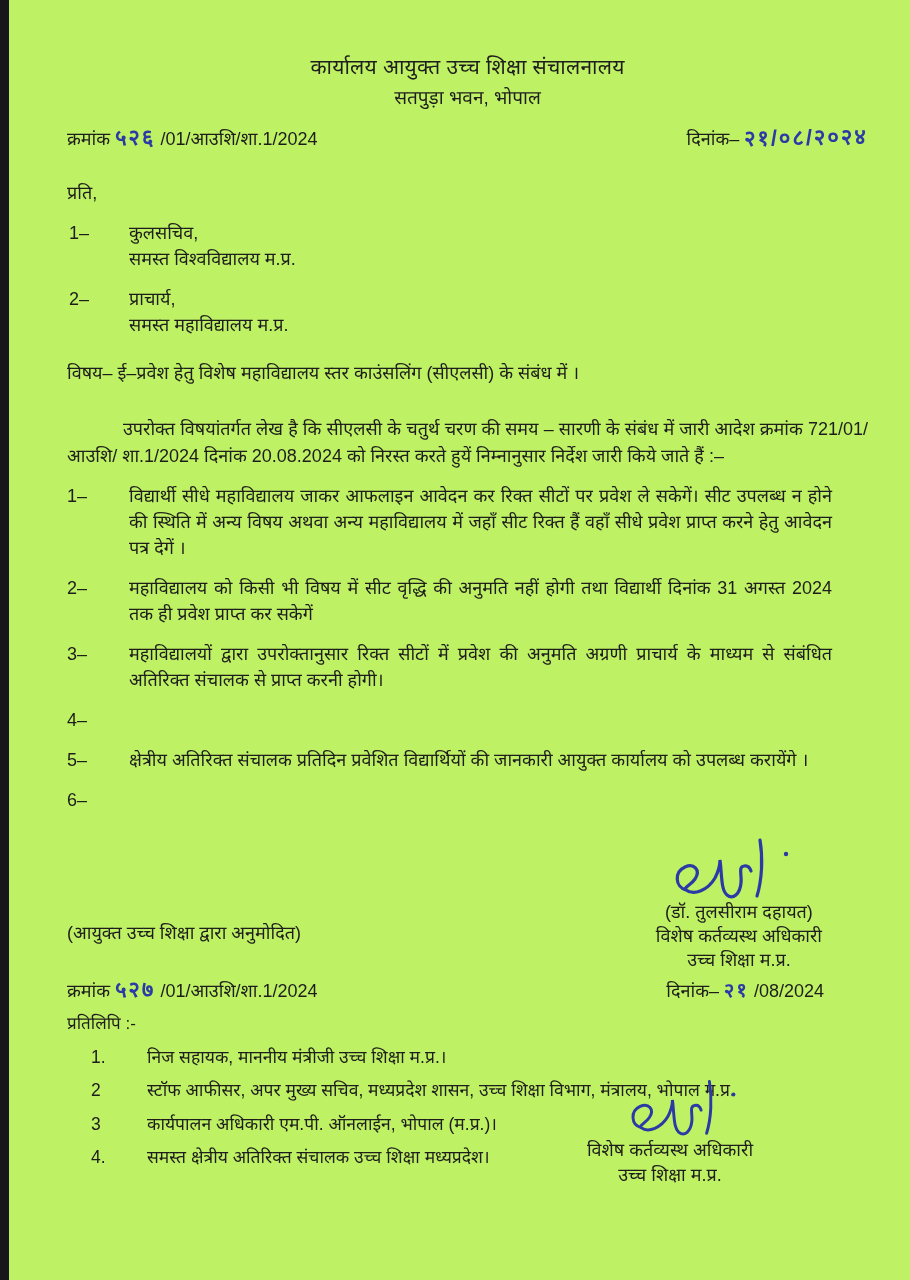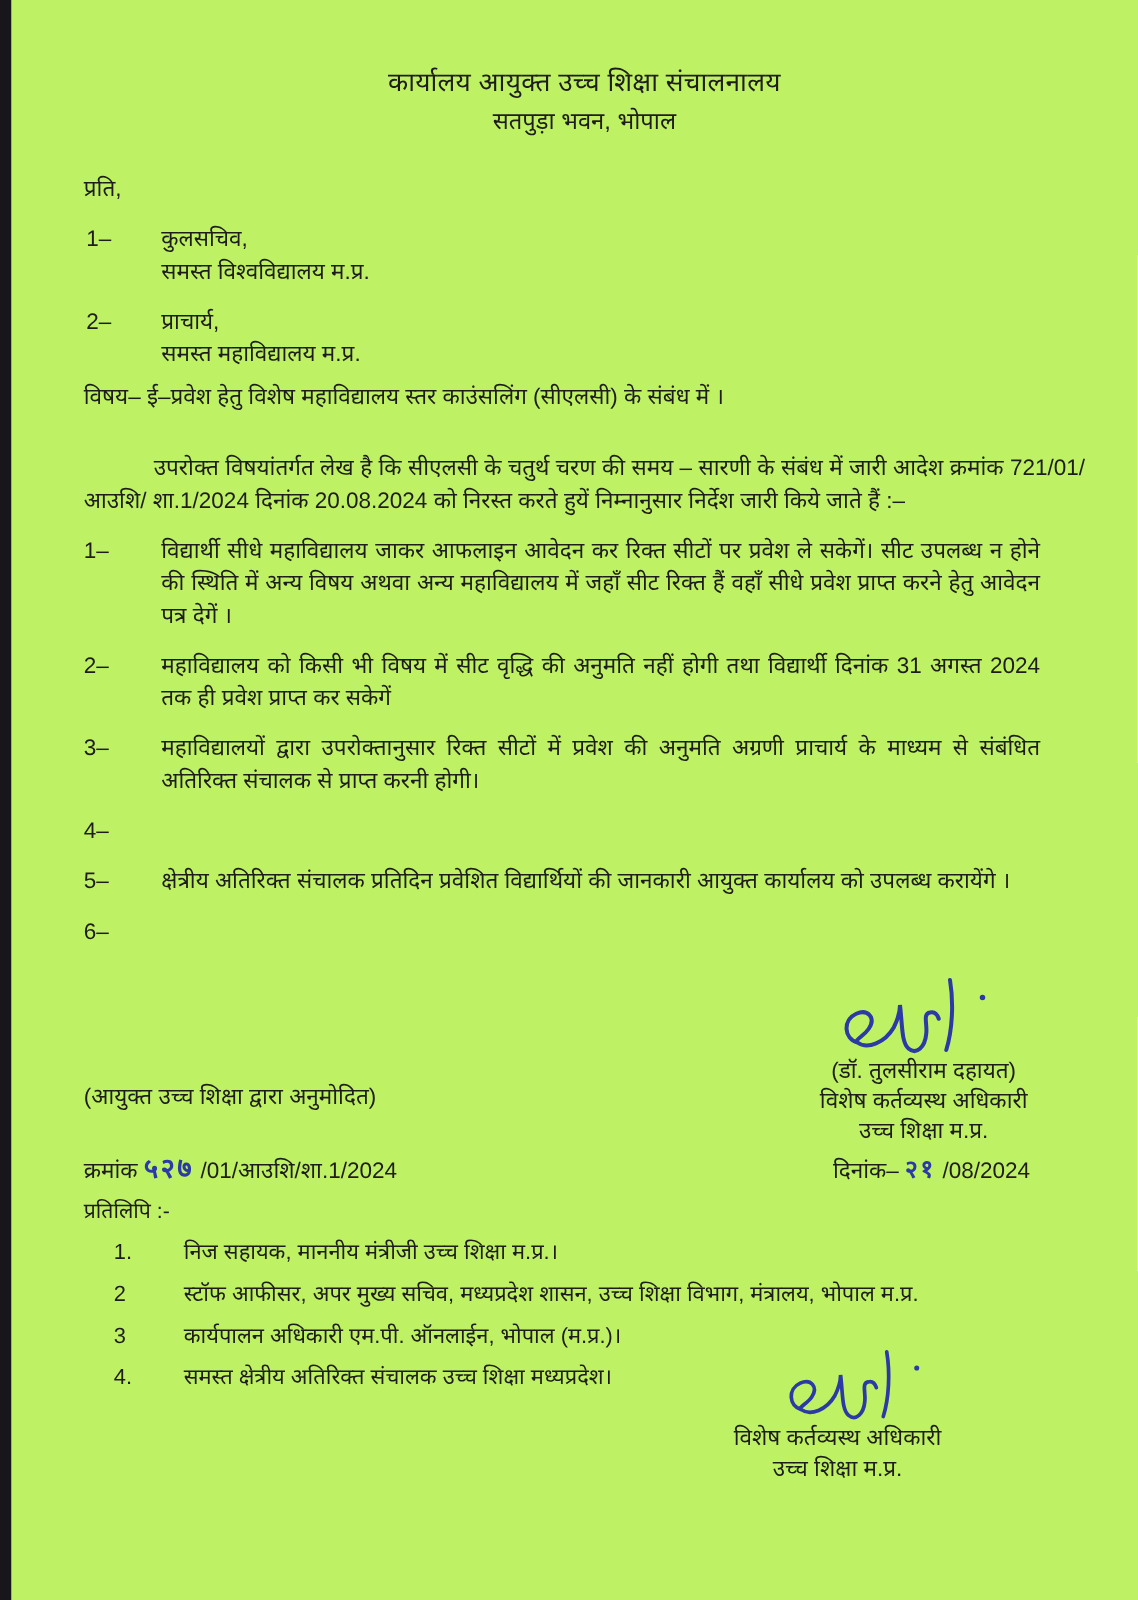--- a/index.html
+++ b/index.html
@@ -34,21 +34,21 @@
     font-weight:bold;
     font-size:22px;
     letter-spacing:2px;
     transform:rotate(-1deg);
     display:inline-block;
   }
   .hw.small{font-size:20px;}
   .to-label{margin-top:26px;}
   .addr-row{display:grid;grid-template-columns:62px 1fr;margin-top:14px;}
   .addr-row .num{padding-left:2px;}
-  .subject{margin-top:8px;}
+  .subject{margin-top:22px;}
   .intro{
     margin-top:30px;
     text-align:justify;
     text-indent:56px;
   }
   .points{margin-top:14px;}
   .point{
     display:grid;grid-template-columns:62px 1fr;
     margin-top:14px;
     padding-right:36px;
@@ -82,20 +82,31 @@
 <div class="page">
   <div class="scan-edge"></div>
 
   <div class="content">
 
     <div class="letterhead">
       <div class="l1">कार्यालय आयुक्त उच्च शिक्षा संचालनालय</div>
       <div class="l2">सतपुड़ा भवन, भोपाल</div>
     </div>
 
+    <div class="refline">
+      <div>
+        <span>क्रमांक</span>
+        <span class="hw">५२६</span>
+        <span class="printed">/01/आउशि/शा.1/2024</span>
+      </div>
+      <div>
+        <span>दिनांक–</span>
+        <span class="hw">२१/०८/२०२४</span>
+      </div>
+    </div>
 
     <div class="to-label">प्रति,</div>
 
     <div class="addr-row">
       <div class="num">1–</div>
       <div>
         <div>कुलसचिव,</div>
         <div>समस्त विश्वविद्यालय म.प्र.</div>
       </div>
     </div>

